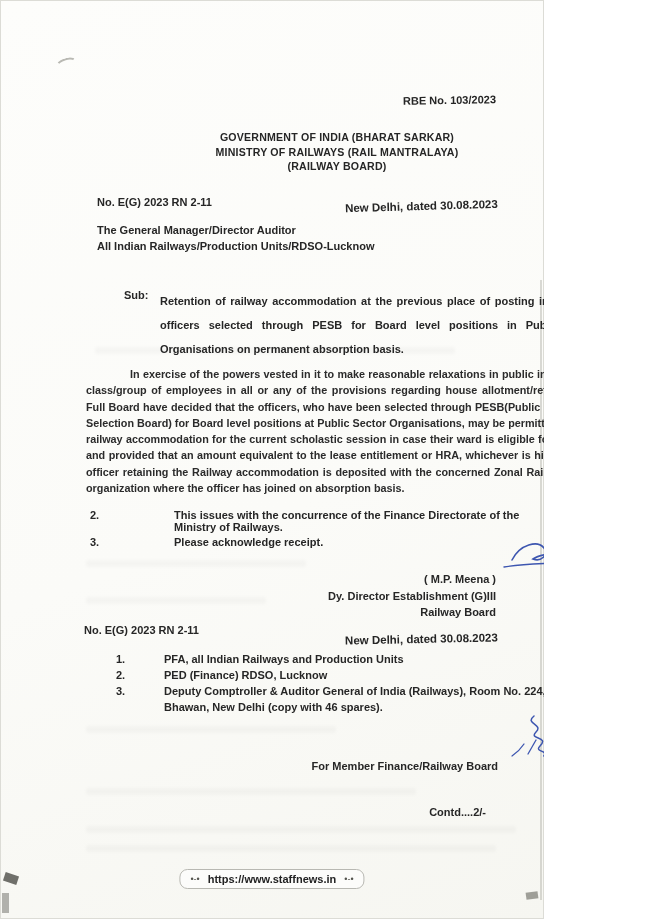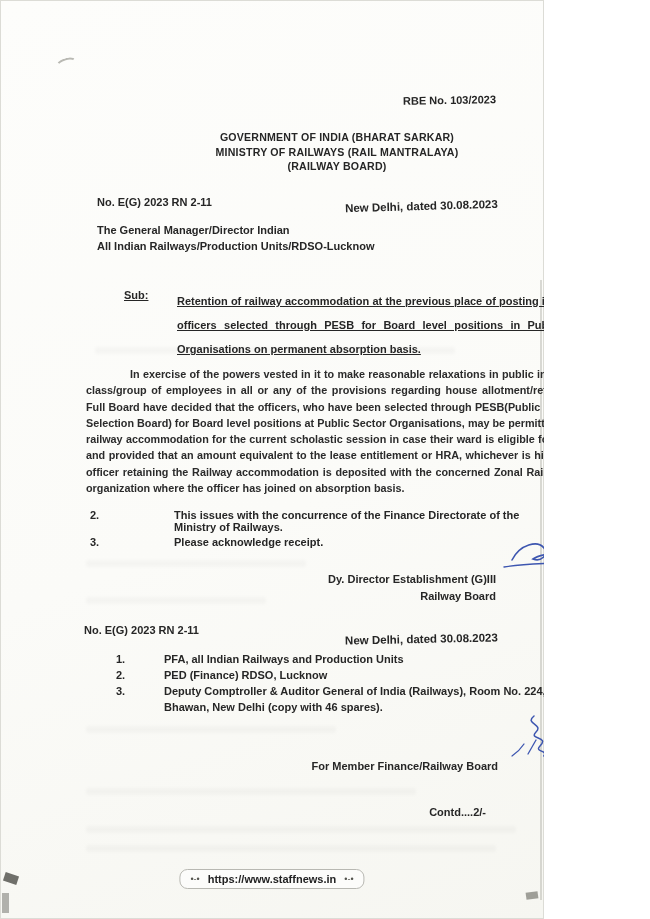--- a/index.html
+++ b/index.html
@@ -26,21 +26,21 @@
     top: 130px; left: 0; width: 650px;
     text-align: center; font-weight: 700;
     font-size: 10.6px; line-height: 14.5px; letter-spacing: .2px; margin-left: 12px;
   }
 
   .ref1 { top: 196px; left: 97px; font-size: 11px; }
   .date1 { top: 200px; right: 46px; font-size: 11.5px; transform: rotate(-1.6deg); }
 
   .addr { top: 223px; left: 97px; font-size: 11px; line-height: 15.5px; }
 
-  .subj { top: 289px; left: 124px; width: 478px; display: flex; gap: 17px; font-size: 11px; text-decoration: underline; }
+  .subj { top: 289px; left: 124px; width: 478px; display: flex; gap: 0; font-size: 11px; }
   .subj-label { width: 36px; flex-shrink: 0; }
   .subj-text { flex: 1; text-align: justify; line-height: 24px; }
 
   .para1 {
     top: 366px; left: 86px; width: 517px;
     font-size: 10.8px; line-height: 16.3px;
     text-align: justify; text-indent: 44px;
     font-weight: 600; color: #2b2b2b;
   }
 
@@ -114,21 +114,21 @@
   <div class="abs org">
     <div>GOVERNMENT OF INDIA (BHARAT SARKAR)</div>
     <div>MINISTRY OF RAILWAYS (RAIL MANTRALAYA)</div>
     <div>(RAILWAY BOARD)</div>
   </div>
 
   <div class="abs ref1 b">No. E(G) 2023 RN  2-11</div>
   <div class="abs date1 b">New Delhi, dated 30.08.2023</div>
 
   <div class="abs addr b">
-    <div>The General Manager/Director Indian</div>
+    <div>The General Manager/Director Auditor</div>
     <div>All Indian Railways/Production Units/RDSO-Lucknow</div>
   </div>
 
   <div class="abs subj">
     <div class="subj-label b">Sub:</div>
     <div class="subj-text b">Retention of railway accommodation at the previous place of posting in favour of officers selected through PESB for Board level positions in Public Sector Organisations on permanent absorption basis.</div>
   </div>
 
   <div class="abs para1">In exercise of the powers vested in it to make reasonable relaxations in public interest for a class/group of employees in all or any of the provisions regarding house allotment/retention, the Full Board have decided that the officers, who have been selected through PESB(Public Enterprises Selection Board) for Board level positions at Public Sector Organisations, may be permitted to retain railway accommodation for the current scholastic session in case their ward is eligible for the same and provided that an amount equivalent to the lease entitlement or HRA, whichever is higher, of the officer retaining the Railway accommodation is deposited with the concerned Zonal Railway by the organization where the officer has joined on absorption basis.</div>
 
@@ -136,20 +136,21 @@
   <div class="abs ptxt p2t">This issues with the concurrence of the Finance Directorate of the Ministry of Railways.</div>
   <div class="abs pnum p3n">3.</div>
   <div class="abs ptxt p3t">Please acknowledge receipt.</div>
 
   <svg class="abs sig1" width="110" height="36" viewBox="0 0 110 36">
     <path d="M14 22 C 22 6, 40 2, 46 10 C 51 17, 43 24, 35 21 C 41 17, 57 14, 68 16" fill="none" stroke="#3d56b0" stroke-width="1.6" stroke-linecap="round"></path>
     <path d="M6 29 C 35 24, 70 26, 104 23" fill="none" stroke="#3d56b0" stroke-width="1.4" stroke-linecap="round"></path>
   </svg>
 
   <div class="abs signblock b">
+    <div>( M.P. Meena )</div>
     <div>Dy. Director Establishment (G)III</div>
     <div>Railway Board</div>
   </div>
 
   <div class="abs ref2 b">No. E(G) 2023 RN  2-11</div>
   <div class="abs date2 b">New Delhi, dated 30.08.2023</div>
 
   <div class="abs cclist">
     <div class="ccrow">
       <span class="ccn">1.</span>

